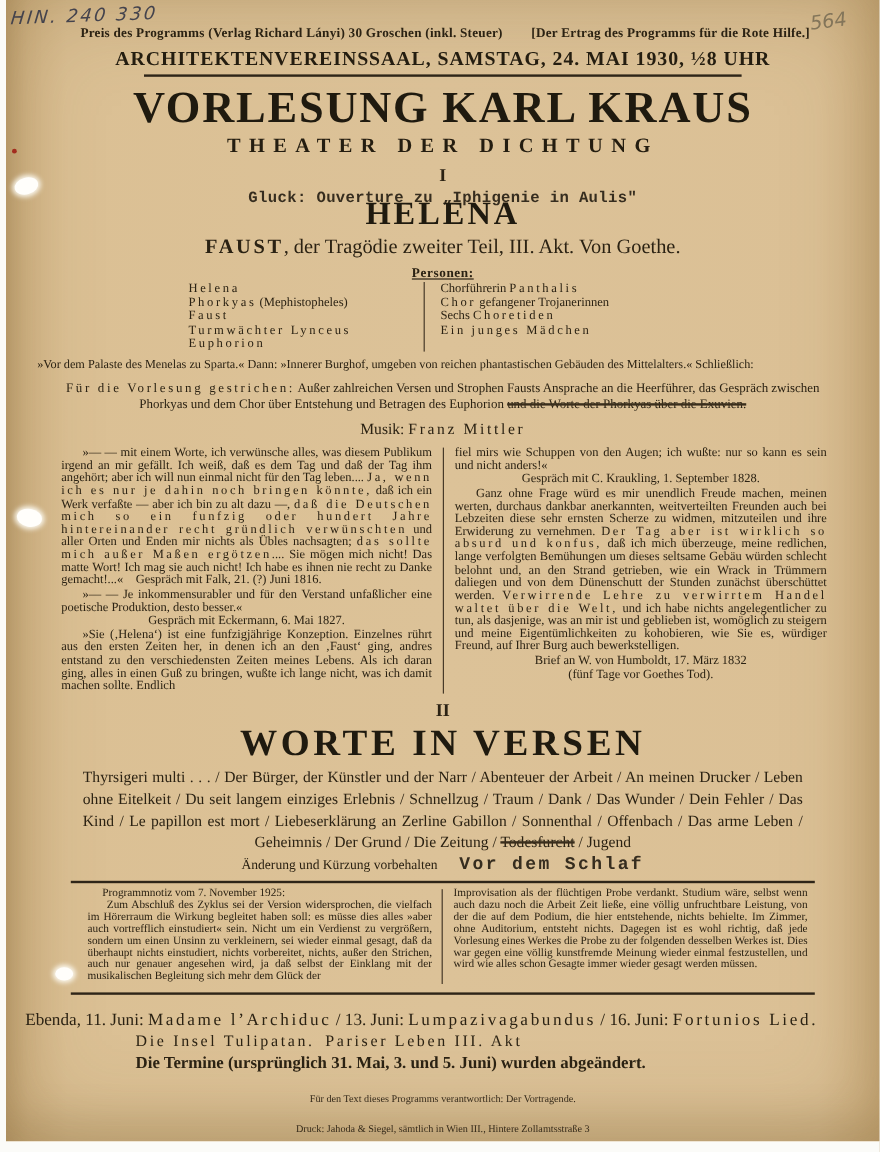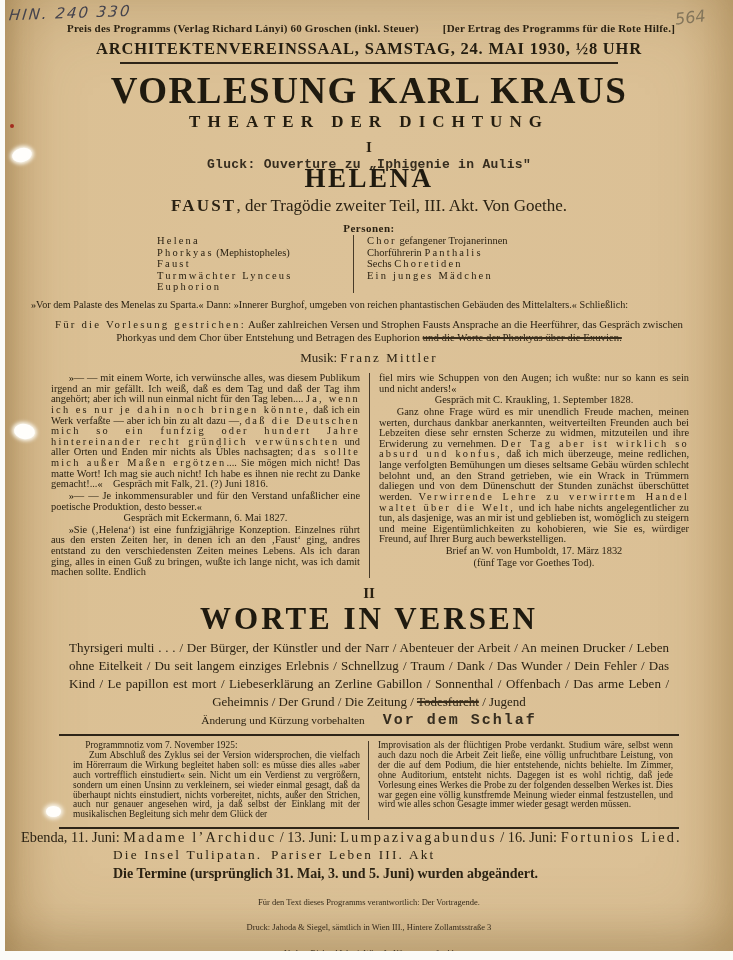--- a/index.html
+++ b/index.html
@@ -27,21 +27,21 @@
   .rule1{width:498px;margin:3px auto 0;border-top:2.5px solid #2e2518;}
   .main-title{text-align:center;font-size:37px;font-weight:bold;letter-spacing:1.5px;line-height:1;
               margin:8px 0 0;color:#1f1a0f;}
   .subtitle{text-align:center;font-size:17px;font-weight:bold;letter-spacing:7px;margin-top:3px;color:#241d10;}
   .typed{font-family:"Liberation Mono","DejaVu Sans Mono",monospace;font-weight:bold;color:#362d1f;}
   
   .numeral{text-align:center;font-size:15px;font-weight:bold;margin-top:7px;}
   .overture{text-align:center;font-size:13px;margin-top:1px;letter-spacing:.3px;}
   .helena{text-align:center;font-size:27px;font-weight:bold;letter-spacing:2.5px;line-height:1;margin-top:-7px;color:#1f1a0f;}
   .faust-line{text-align:center;font-size:17px;margin-top:4px;}
-  .personen-heading{text-align:center;font-size:11px;font-weight:bold;letter-spacing:.5px;margin-top:6px;}
+  .personen-heading{text-align:center;font-size:11px;font-weight:bold;letter-spacing:.5px;margin-top:6px;text-decoration:underline;}
   .cast{display:flex;width:556px;margin:1px auto 0;font-size:10.5px;line-height:1.1;}
   .cast-left{width:262px;padding-left:66px;box-sizing:border-box;}
   .cast-right{border-left:1px solid #473a28;padding-left:13px;flex:1;}
   .cast p{margin:0;}
   .stage-note{font-size:10.2px;line-height:1.26;margin-top:6px;padding:0 26px;}
   .cut-note{text-align:center;font-size:10.8px;line-height:1.28;margin-top:6px;padding:0 46px;}
   .music{text-align:center;font-size:13px;margin-top:5px;}
   
   .quotes{display:flex;padding:7px 44px 0 46px;font-size:10.4px;line-height:1.02;}
   .qcol{width:50%;box-sizing:border-box;}
@@ -59,40 +59,40 @@
   .rights-note{font-size:11.3px;}
   .typed-add{font-size:15px;letter-spacing:2px;}
   
   .pn{margin:5px 54px 0;border-top:2.5px solid #2e2518;border-bottom:2.5px solid #2e2518;
       display:flex;padding:5px 2px 7px;font-size:9.4px;line-height:1.05;}
   .pn-left{width:50%;padding:0 8px 0 12px;border-right:1px solid #473a28;box-sizing:border-box;}
   .pn-right{width:50%;padding:0 4px 0 9px;box-sizing:border-box;}
   .pn p{margin:0;text-align:justify;}
   .pn p.pnh{text-align:left;text-indent:1.3em;}
   
-  .schedule{margin-top:0;padding:0 16px;}
+  .schedule{margin-top:13px;padding:0 16px;}
   .schedule p{margin:0;}
   .sched1{font-size:14.3px;line-height:1.15;}
   .sched2{font-size:13.3px;padding-left:92px;margin-top:1px !important;}
   .sched3{font-size:14px;font-weight:bold;padding-left:92px;margin-top:3px !important;}
   .imprint{text-align:center;font-size:8.5px;line-height:1.16;margin-top:7px;color:#352a1a;}
   .imprint div{margin:16px;}
   
   .s-g{letter-spacing:2.2px;text-align:center;}
   .s-b{font-weight:bold;}
   .s-x{text-decoration:line-through;text-decoration-thickness:1.6px;text-decoration-color:#3a2e1c;}
 </style>
 </head>
 <body>
 
 <div class="page">
   <div class="paper">
 
     <div class="price-row">
-      <span>Preis des Programms (Verlag Richard Lányi) 60 Groschen (inkl. Steuer)</span>
+      <span>Preis des Programms (Verlag Richard Lányi) 30 Groschen (inkl. Steuer)</span>
       <span>[Der Ertrag des Programms für die Rote Hilfe.]</span>
     </div>
 
     <div class="venue">ARCHITEKTENVEREINSSAAL, SAMSTAG, 24. MAI 1930, ½8 UHR</div>
     <div class="rule1"></div>
 
     <div class="main-title">VORLESUNG KARL KRAUS</div>
     <div class="subtitle">THEATER DER DICHTUNG</div>
 
     <div class="numeral">I</div>
@@ -103,22 +103,22 @@
     <div class="personen-heading">Personen:</div>
     <div class="cast">
       <div class="cast-left">
           <p><span class="s-g">Helena</span></p>
           <p><span class="s-g">Phorkyas</span><span> (Mephistopheles)</span></p>
           <p><span class="s-g">Faust</span></p>
           <p><span class="s-g">Turmwächter Lynceus</span></p>
           <p><span class="s-g">Euphorion</span></p>
         </div>
       <div class="cast-right">
+          <p><span>Chorführerin </span><span class="s-g">Panthalis</span></p>
           <p><span class="s-g">Chor</span><span> gefangener Trojanerinnen</span></p>
-          <p><span>Chorführerin </span><span class="s-g">Panthalis</span></p>
           <p><span>Sechs </span><span class="s-g">Choretiden</span></p>
           <p><span class="s-g">Ein junges Mädchen</span></p>
         </div>
     </div>
 
     <div class="stage-note">
       <div>»Vor dem Palaste des Menelas zu Sparta.« Dann: »Innerer Burghof, umgeben von reichen phantastischen Gebäuden des Mittelalters.« Schließlich:</div>
     </div>
 
     <div class="cut-note"><span class="s-g">Für die Vorlesung gestrichen:</span><span> Außer zahlreichen Versen und Strophen Fausts Ansprache an die Heerführer, das Gespräch zwischen Phorkyas und dem Chor über Entstehung und Betragen des Euphorion </span><span class="s-x">und die Worte der Phorkyas über die Exuvien.</span></div>

